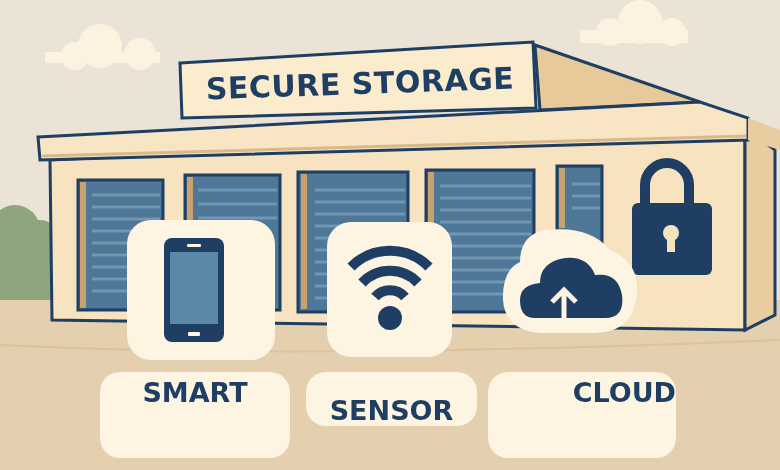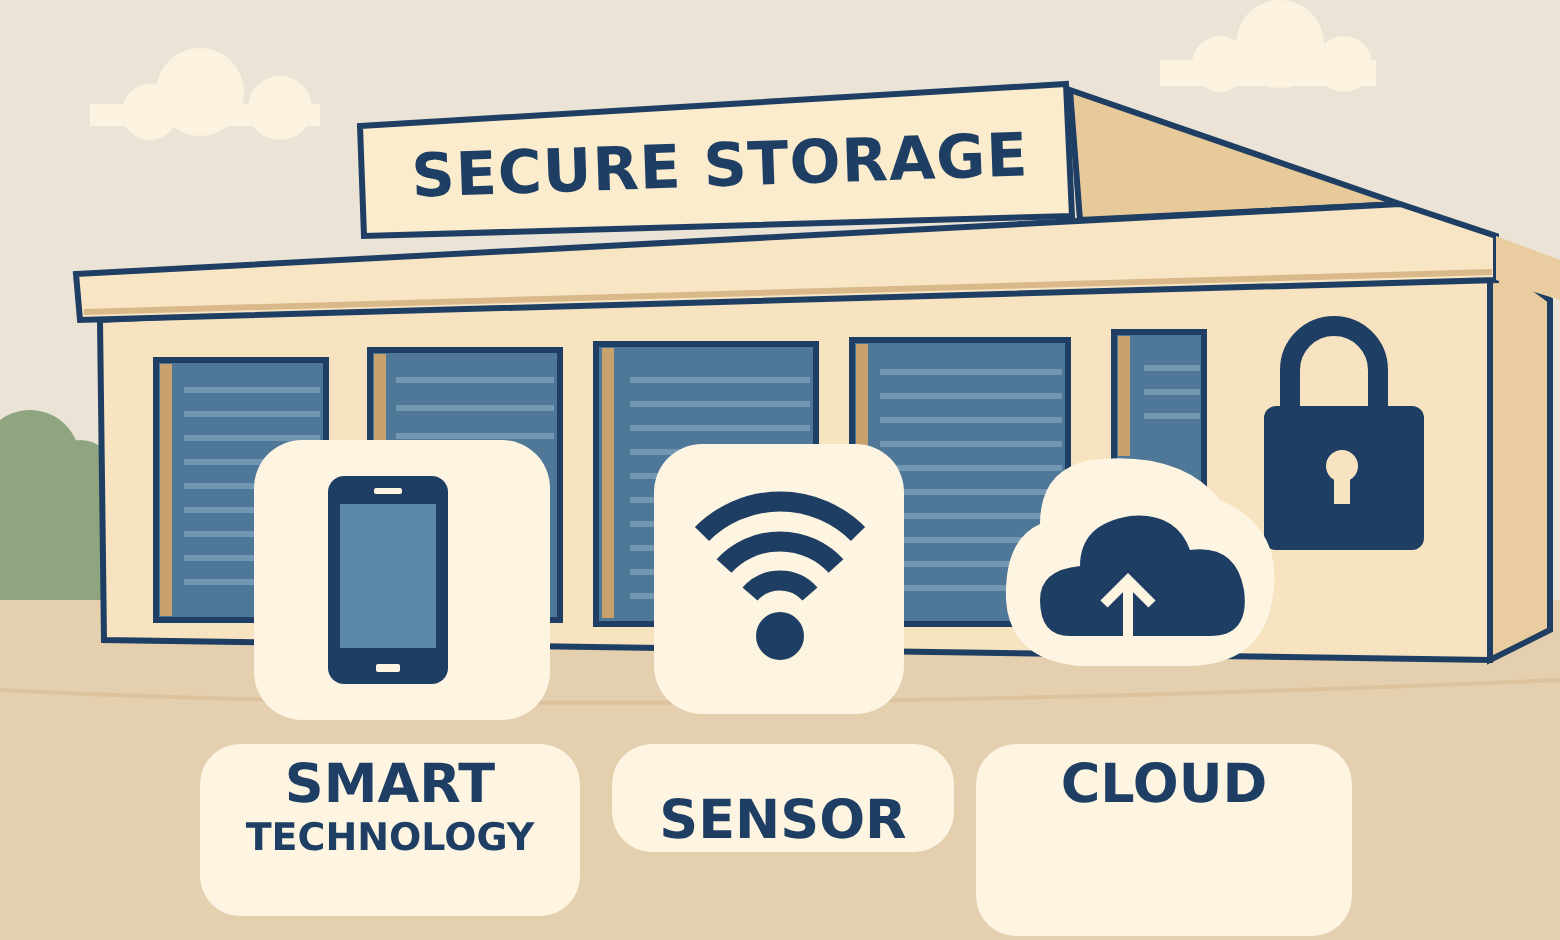--- a/index.html
+++ b/index.html
@@ -127,20 +127,19 @@
   <g>
     <path d="M535 318 Q520 318 520 300 Q520 285 540 283 Q540 262 565 258 Q588 256 595 275 Q618 272 622 295 Q625 318 605 318 Z" fill="#1e3f63"></path>
     <path d="M564 318 L564 290 M552 302 L564 290 L576 302" stroke="#fdf4e2" stroke-width="5" fill="none"></path>
   </g>
 </svg>
 
 <div class="sign-text">SECURE STORAGE</div>
 
 <div class="label" style="left:100px;top:372px;width:190px;height:86px;padding-top:6px;box-sizing:border-box;">
   <span class="l1">SMART</span>
-  <span class="l2">TECHNOLOGY</span>
 </div>
 <div class="label" style="left:306px;top:372px;width:171px;height:54px;padding-top:24px;box-sizing:border-box;">
   <span class="l1">SENSOR</span>
 </div>
-<div class="label" style="left:488px;top:372px;width:188px;height:96px;padding-top:6px;box-sizing:border-box;">
+<div class="label" style="left:488px;top:372px;width:188px;height:86px;padding-top:6px;box-sizing:border-box;text-align:right;">
   <span class="l1">CLOUD</span>
 </div>
 
 </body></html>

